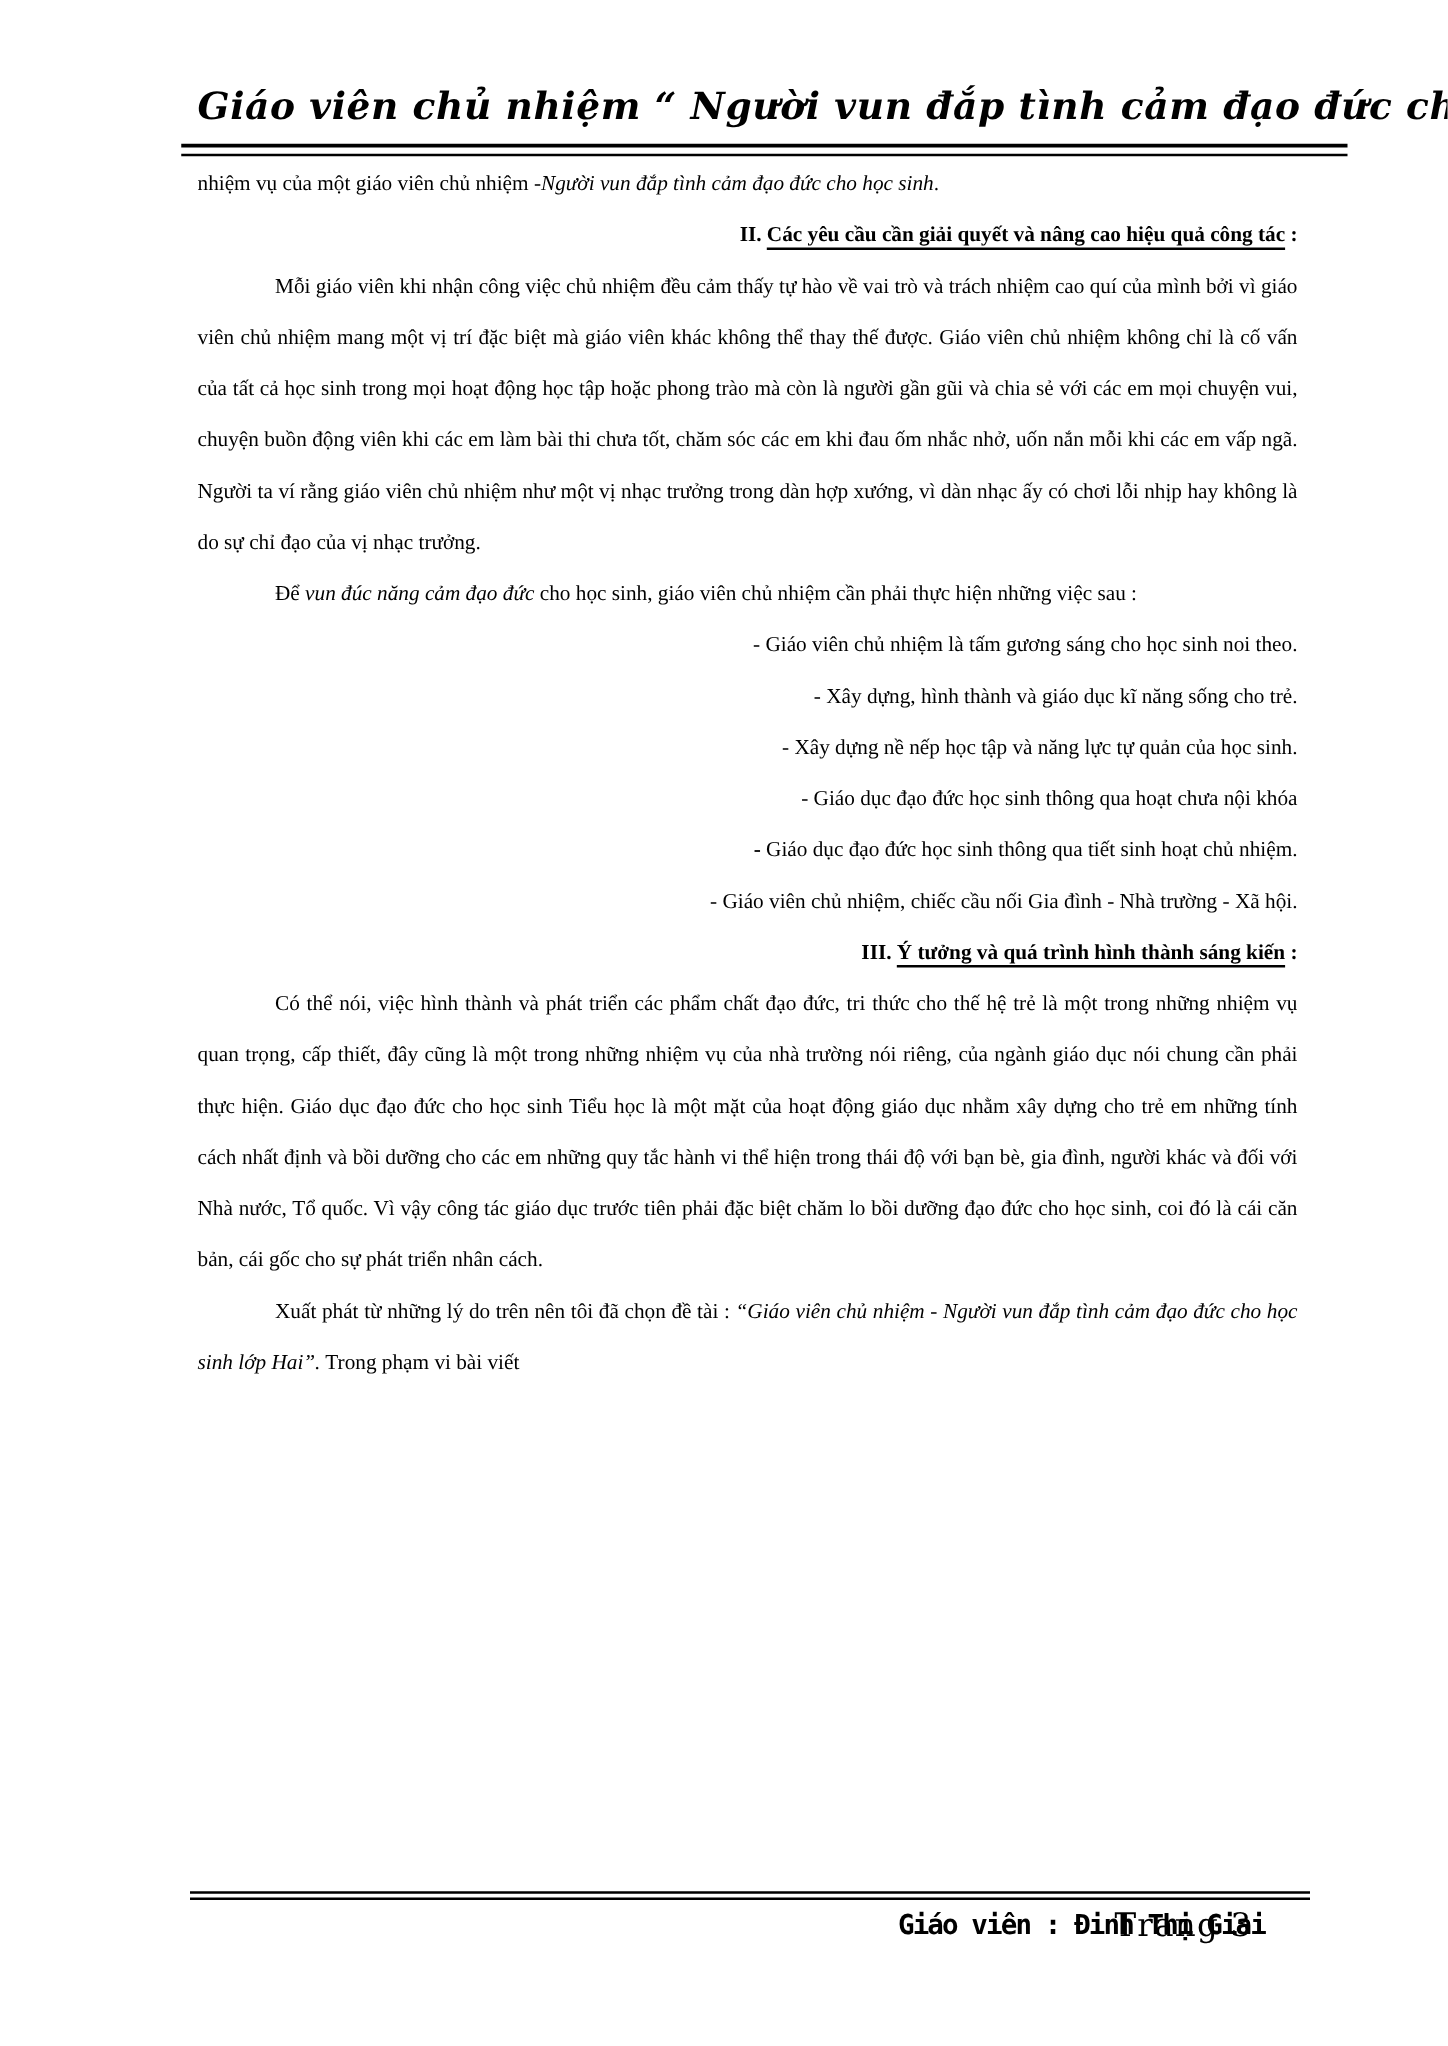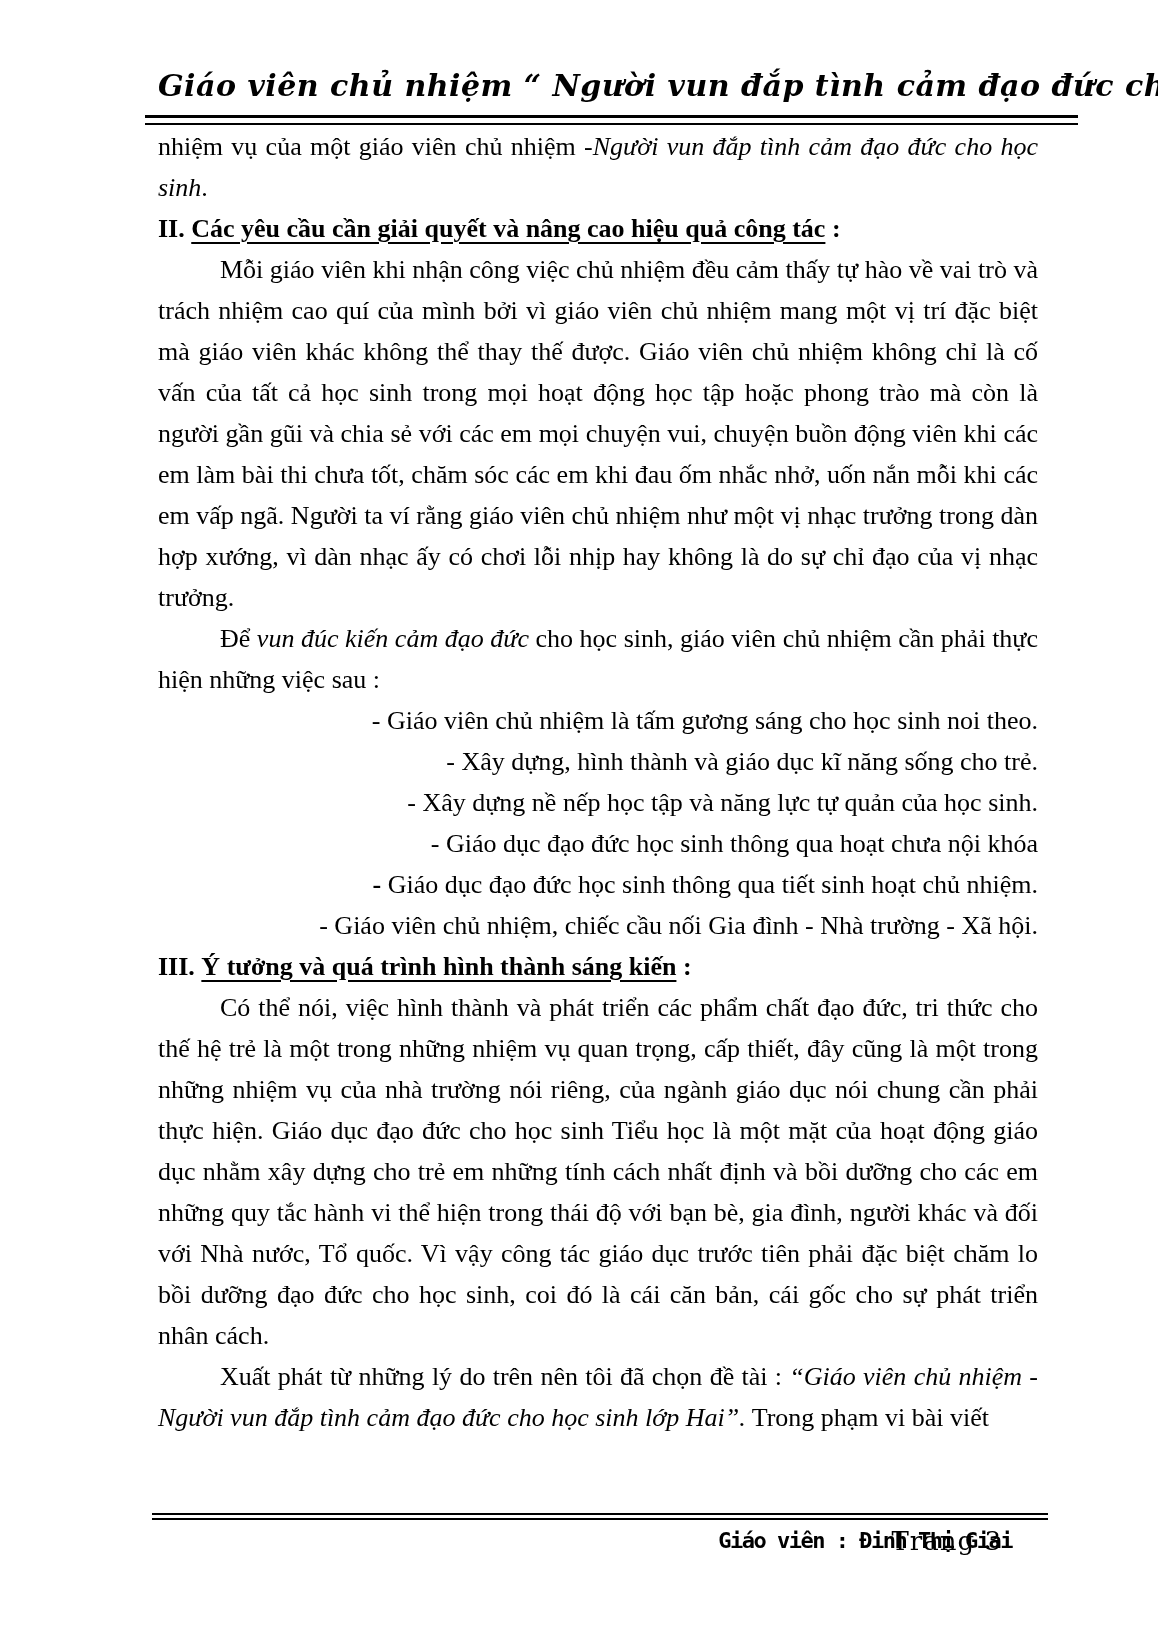--- a/index.html
+++ b/index.html
@@ -30,31 +30,31 @@
     left: 145px; width: 933px; top: 115px;
     height: 5px;
     border-top: 3px solid #000;
     border-bottom: 2px solid #000;
   }
 
   
   .content {
     position: absolute;
     left: 158px; width: 880px; top: 126px;
-    font-size: 26px;
+    font-size: 17px;
     line-height: 41px;
     text-align: justify;
   }
   .content p { margin: 0; padding: 0; }
   .para   { text-indent: 62px; }
   .cont   { text-indent: 0; }
   .heading {
     font-weight: bold;
     text-indent: 0;
-    text-align: left;
+    text-align: right;
   }
   .heading .u { text-decoration: underline; text-underline-offset: 5px; text-decoration-thickness: 2px; }
   .bullet { text-indent: 50px; text-align: right; }
   .bullet.b6 .dash { font-weight: bold; }
   .it { font-style: italic; }
 
   
   .footer-rule {
     position: absolute;
     left: 152px; width: 896px; top: 1513px;
@@ -90,21 +90,21 @@
   <div class="header-rule"></div>
 
   <div class="content">
 
     <p class="cont"><span>nhiệm vụ của một giáo viên chủ nhiệm -</span><span class="it">Người vun đắp tình cảm đạo đức cho học sinh</span><span>.</span></p>
 
     <p class="heading"><span>II. </span><span class="u">Các yêu cầu cần giải quyết và nâng cao hiệu quả công tác</span><span> :</span></p>
 
     <p class="para">Mỗi giáo viên khi nhận công việc chủ nhiệm đều cảm thấy tự hào về vai trò và trách nhiệm cao quí của mình bởi vì giáo viên chủ nhiệm mang một vị trí đặc biệt mà giáo viên khác không thể thay thế được. Giáo viên chủ nhiệm không chỉ là cố vấn của tất cả học sinh trong mọi hoạt động học tập hoặc phong trào mà còn là người gần gũi và chia sẻ với các em mọi chuyện vui, chuyện buồn động viên khi các em làm bài thi chưa tốt, chăm sóc các em khi đau ốm nhắc nhở, uốn nắn mỗi khi các em vấp ngã. Người ta ví rằng giáo viên chủ nhiệm như một vị nhạc trưởng trong dàn hợp xướng, vì dàn nhạc ấy có chơi lỗi nhịp hay không là do sự chỉ đạo của vị nhạc trưởng.</p>
 
-    <p class="para"><span>Để </span><span class="it">vun đúc kiến cảm đạo đức</span><span> cho học sinh, giáo viên chủ nhiệm cần phải thực hiện những việc sau :</span></p>
+    <p class="para"><span>Để </span><span class="it">vun đúc năng cảm đạo đức</span><span> cho học sinh, giáo viên chủ nhiệm cần phải thực hiện những việc sau :</span></p>
 
     <p class="bullet"><span class="dash">- </span><span>Giáo viên chủ nhiệm là tấm gương sáng cho học sinh noi theo.</span></p>
     <p class="bullet"><span class="dash">- </span><span>Xây dựng, hình thành và giáo dục kĩ năng sống cho trẻ.</span></p>
     <p class="bullet"><span class="dash">- </span><span>Xây dựng nề nếp học tập và năng lực tự quản của học sinh.</span></p>
     <p class="bullet"><span class="dash">- </span><span>Giáo dục đạo đức học sinh thông qua hoạt chưa nội khóa</span></p>
     <p class="bullet b6"><span class="dash">- </span><span>Giáo dục đạo đức học sinh thông qua tiết sinh hoạt chủ nhiệm.</span></p>
     <p class="bullet"><span class="dash">- </span><span>Giáo viên chủ nhiệm, chiếc cầu nối Gia đình - Nhà trường - Xã hội.</span></p>
 
     <p class="heading"><span>III. </span><span class="u">Ý tưởng và quá trình hình thành sáng kiến</span><span> :</span></p>
 

